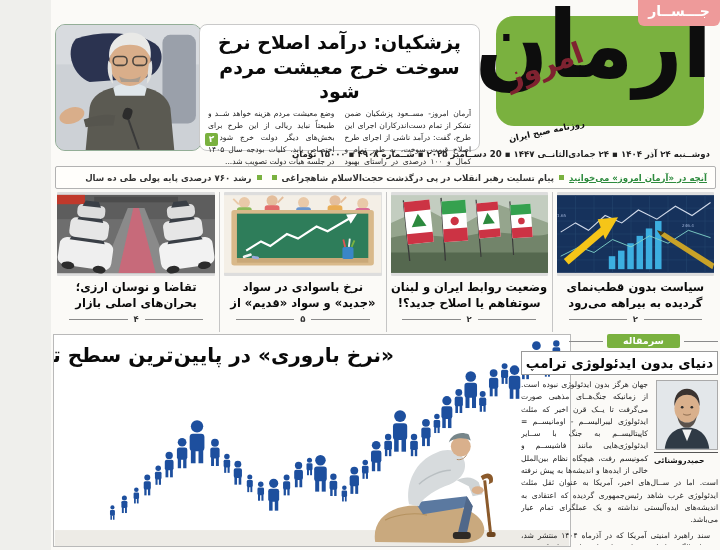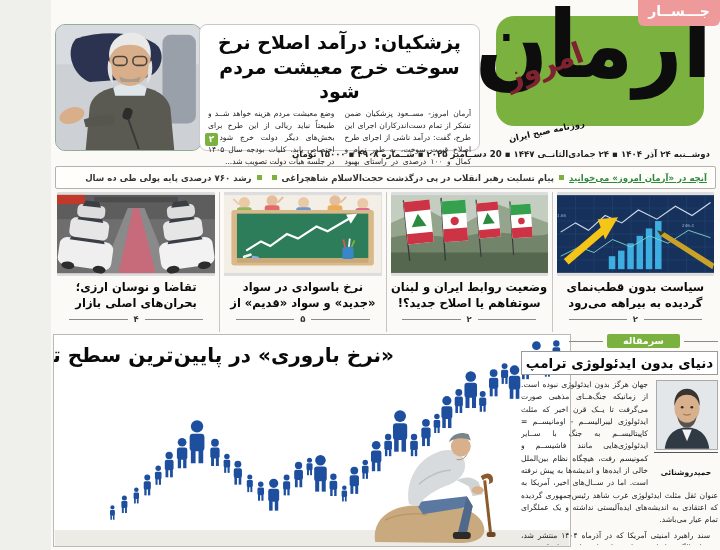--- a/index.html
+++ b/index.html
@@ -67,22 +67,22 @@
   .kicker{ display:flex; align-items:center;padding-left:48px; }
   .kicker .hr{ flex:1; border-top:1px solid #8a8a8a; }
   .kicker-badge{ background:#7ab13f; color:#fff; font-size:9.5px; font-weight:bold;
     padding:1px 16px 2px; border-radius:2px; margin:0 4px; }
   .ed-title{ border:1px solid #999; margin-top:3px; text-align:center; font-size:13.5px;
     font-weight:bold; padding:3px 2px; background:#fff; color:#0a0a0a; }
   .ed-body{ margin-top:4px; font-size:7.6px; line-height:1.62; text-align:justify; color:#222;
     height:166px; overflow:hidden; }
   .ed-photo{ float:right; width:64px; margin:1px 0 2px 6px; }
   .ed-photo svg{ display:block; width:62px; height:70px; border:1px solid #aaa; background:#e3e7ea; }
-  .ed-caption{ border-top:1px solid #555; margin-top:2px; padding-top:14px;
-    font-size:7.5px; font-weight:bold; text-align:center; color:#111; }
+  .ed-caption{ border-top:1px solid #555; margin-top:2px; padding-top:2px;
+    font-size:7.5px; font-weight:bold; text-align:left; color:#111; }
   .ed-body p{ margin-bottom:3px; }
   .ed-body p + p{ text-indent:8px; }
 </style>
 </head>
 <body>
 
 <div id="page">
 
   <div class="corner-ad">جـــســار</div>
 

